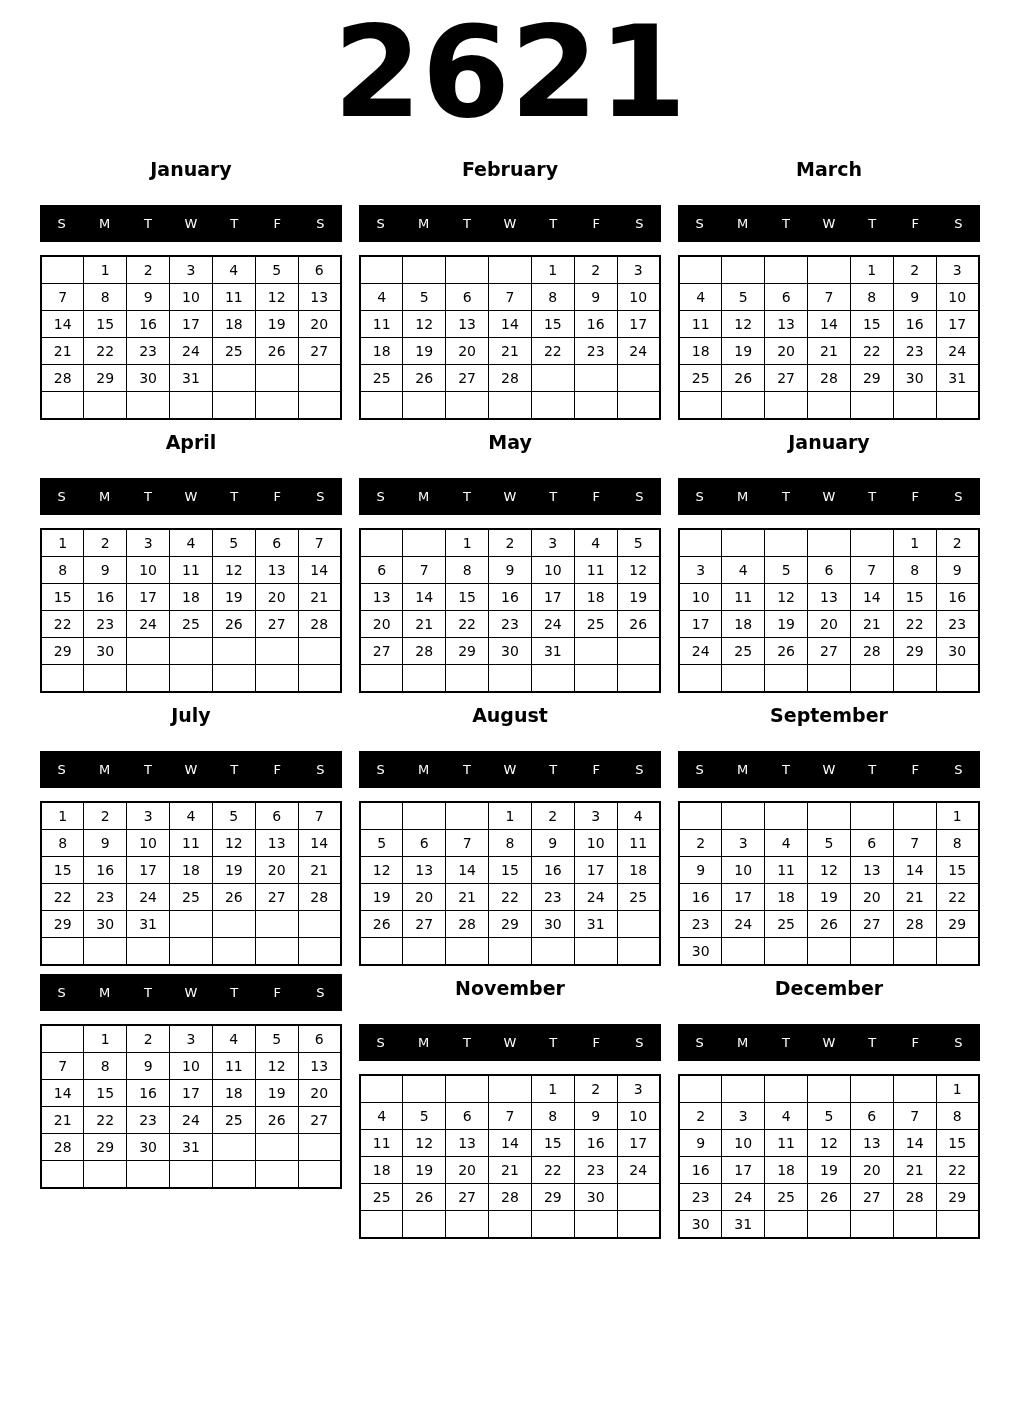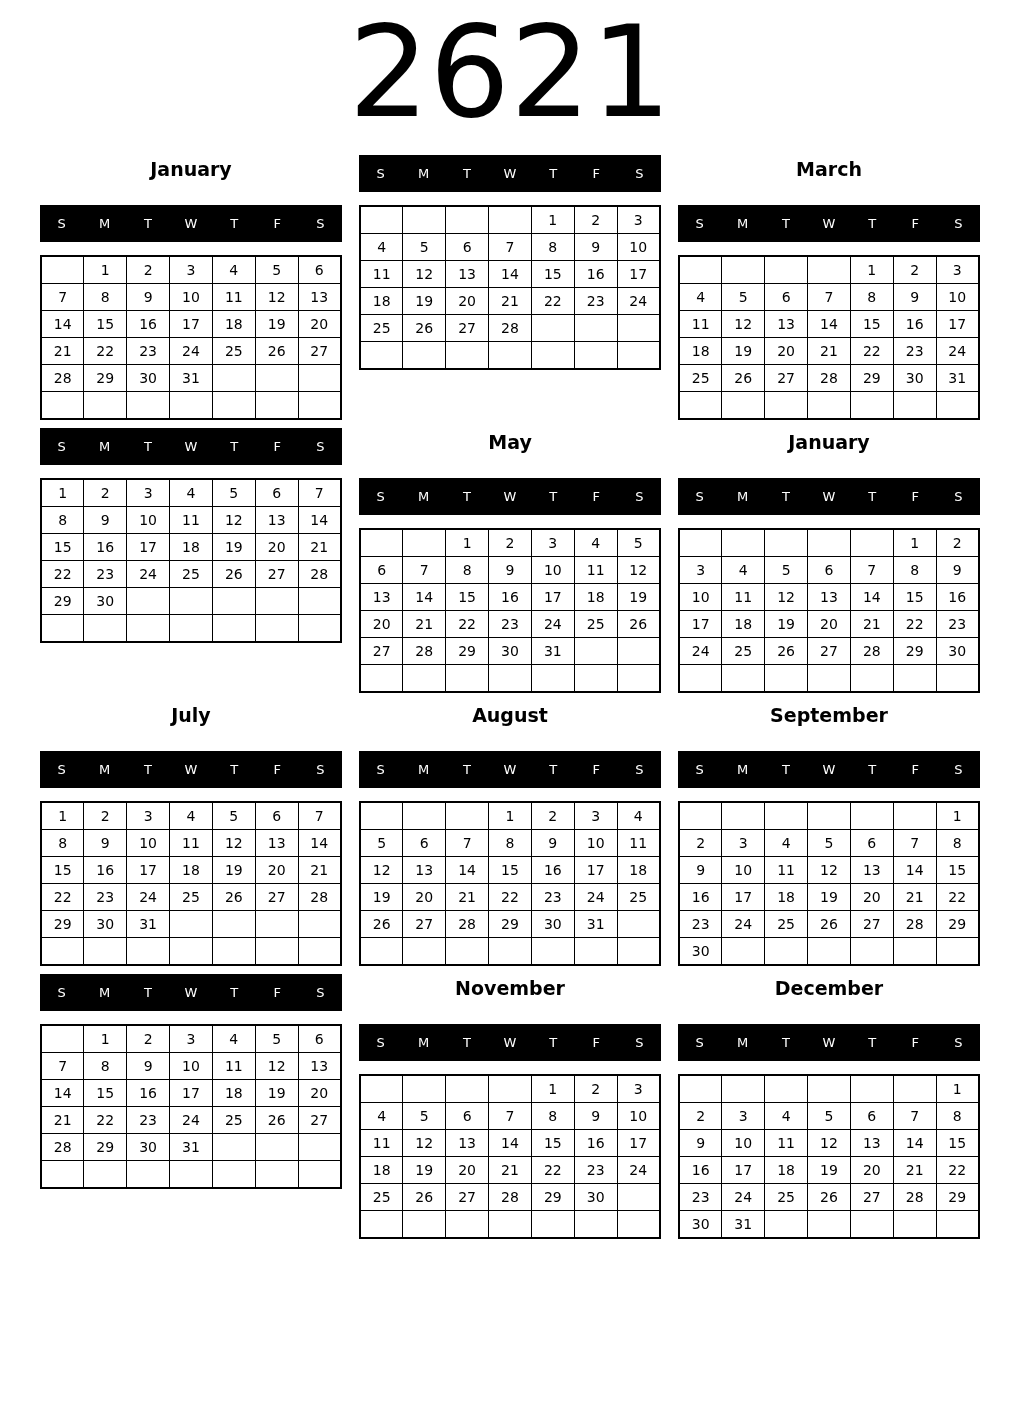--- a/index.html
+++ b/index.html
@@ -9,21 +9,21 @@
     font-family: "DejaVu Sans", sans-serif;
     color: #000000;
     overflow: hidden;
   }
   .year-title {
     width: 100%;
     height: 145px;
     line-height: 145px;
     text-align: center;
     font-size: 127px;
-    font-weight: normal;
+    font-weight: bold;
     margin: 0;
   }
   .months-grid {
     display: grid;
     grid-template-columns: repeat(3, 1fr);
     column-gap: 17px;
     row-gap: 8px;
     padding: 10px 40px 0 40px;
   }
   .month { width: 100%; }
@@ -133,20 +133,21 @@
             <td></td>
             <td></td>
             <td></td>
             <td></td>
             <td></td>
           </tr>
         </tbody>
       </table>
     </section>
     <section class="month">
+      <div class="month-name">February</div>
       <div class="dow-band">
         <span>S</span>
         <span>M</span>
         <span>T</span>
         <span>W</span>
         <span>T</span>
         <span>F</span>
         <span>S</span>
       </div>
       <table class="day-grid">
@@ -272,20 +273,21 @@
             <td></td>
             <td></td>
             <td></td>
             <td></td>
             <td></td>
           </tr>
         </tbody>
       </table>
     </section>
     <section class="month">
+      <div class="month-name">April</div>
       <div class="dow-band">
         <span>S</span>
         <span>M</span>
         <span>T</span>
         <span>W</span>
         <span>T</span>
         <span>F</span>
         <span>S</span>
       </div>
       <table class="day-grid">

